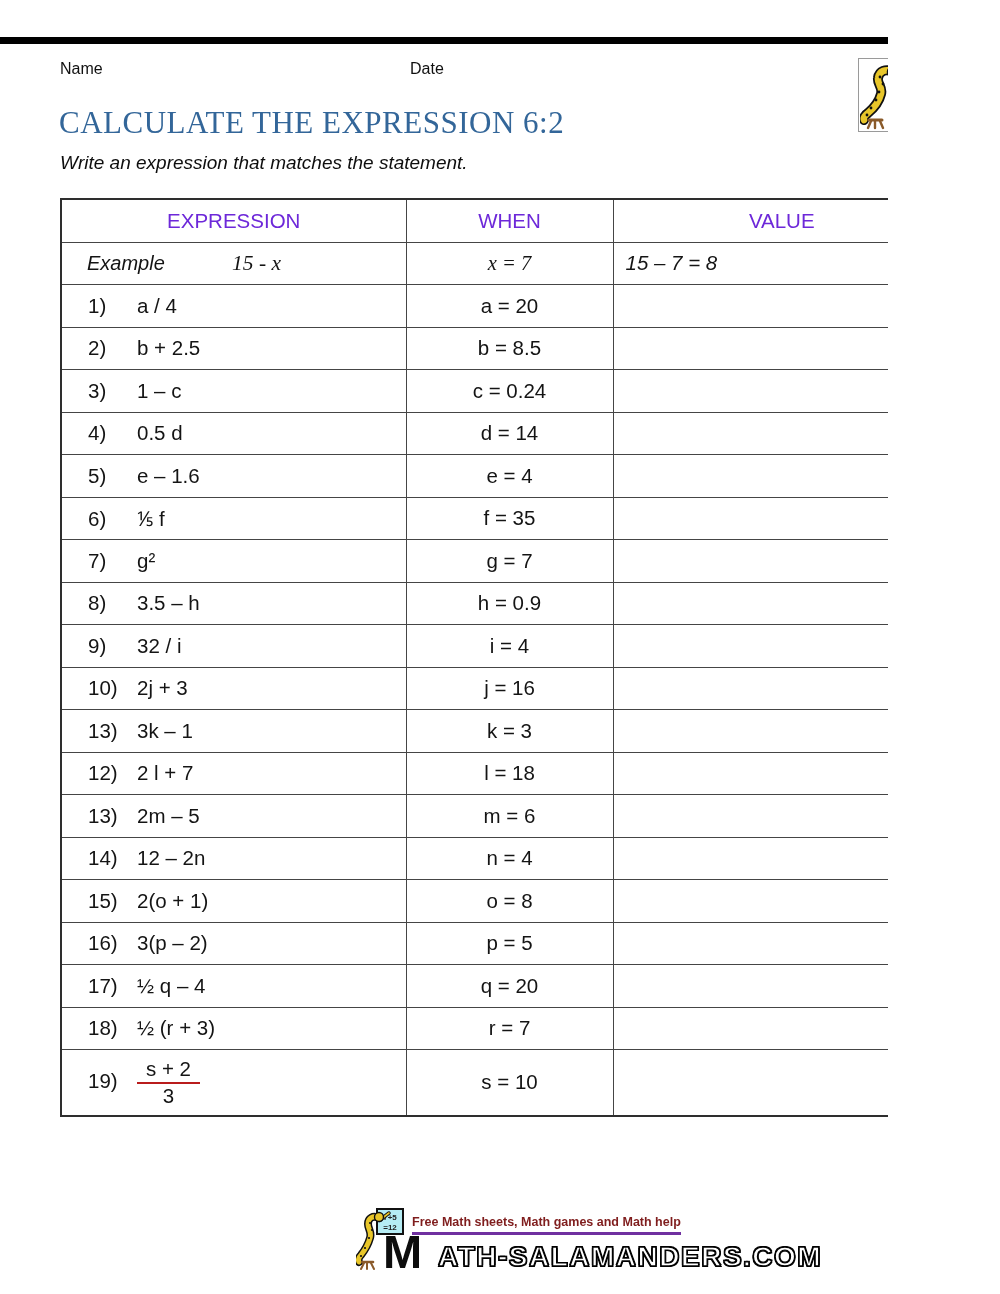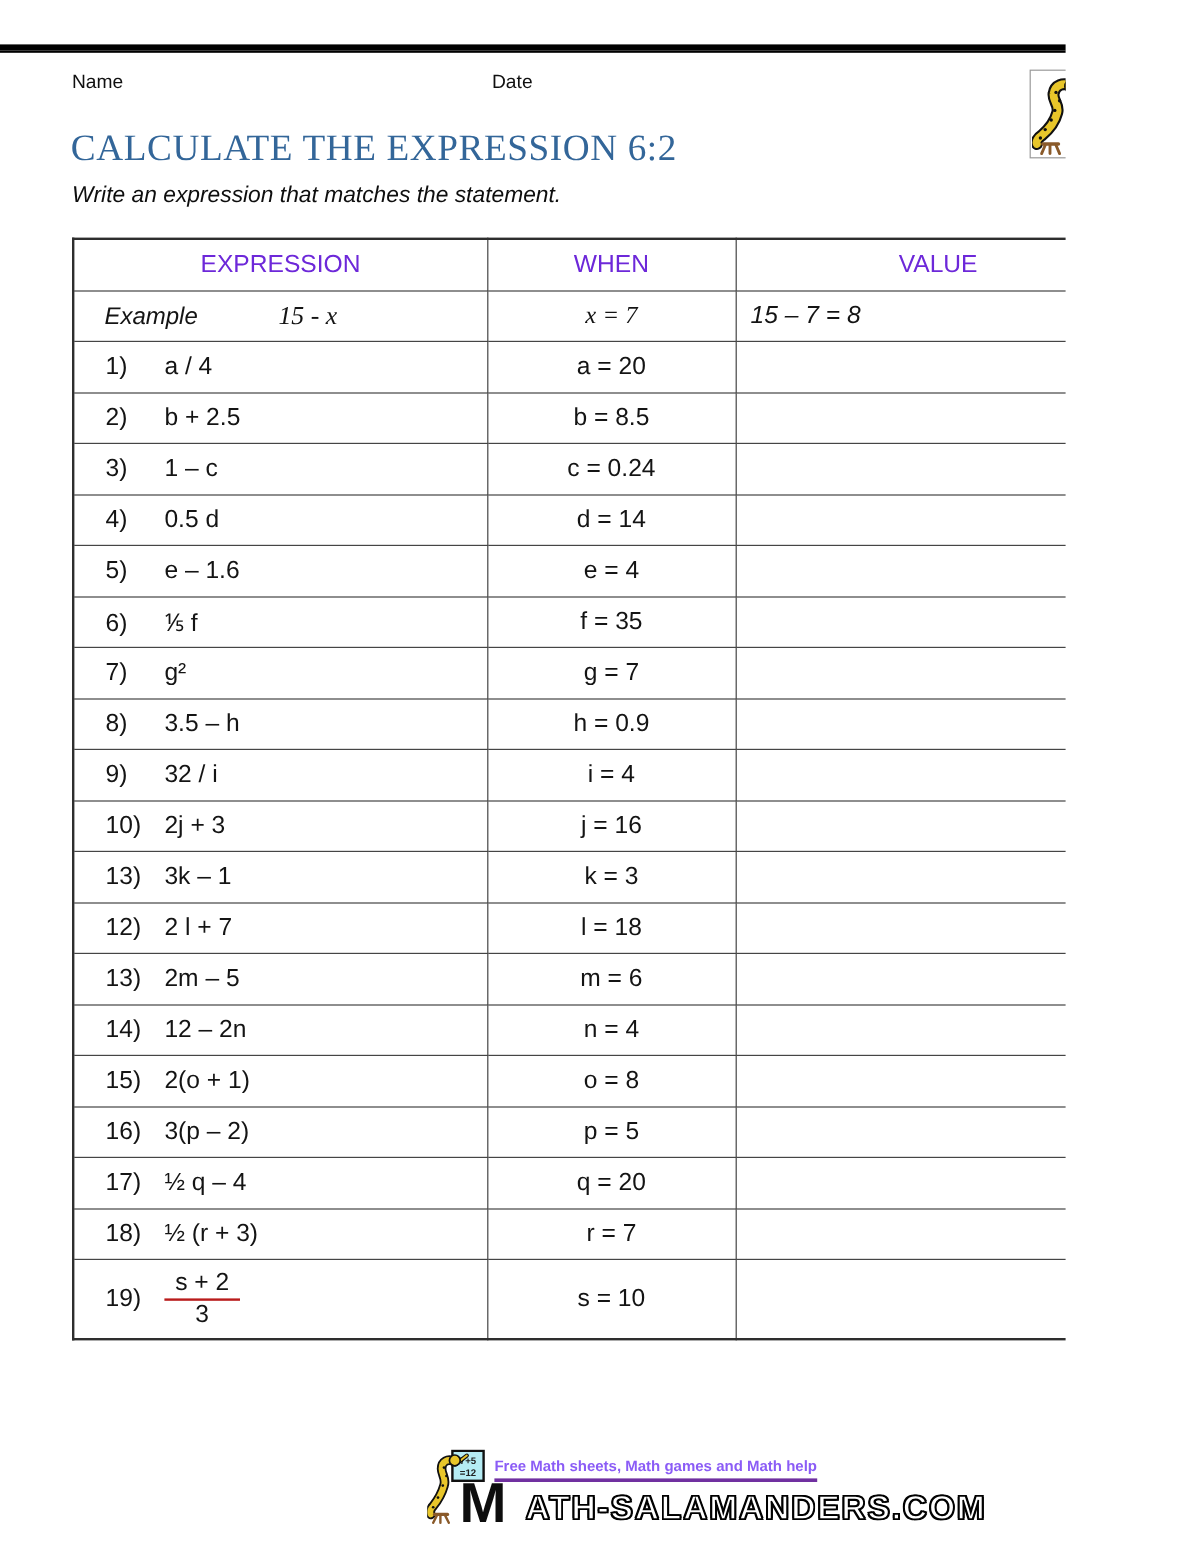--- a/index.html
+++ b/index.html
@@ -48,21 +48,21 @@
   .fraction { display:inline-block; text-align:center; vertical-align:middle; line-height:1.15; }
   .frac-num { display:block; padding:0 9px 1px; border-bottom:2px solid #b91c1c; }
   .frac-den { display:block; }
   tr.tall-row td { height:66px; }
 
   .footer { position:absolute; left:356px; top:1204px; width:330px; height:86px; }
   .footer-salamander { position:absolute; left:0; top:4px; z-index:2; }
   .footer-m { position:absolute; left:27px; top:26px; font-size:47px; line-height:0.95;
               font-weight:bold; color:#0d0d0d; z-index:1; }
   .footer-tagline { position:absolute; left:56px; top:11px; font-size:12.5px; font-weight:bold;
-                    color:#8b5cf6; padding-bottom:3px; border-bottom:3px solid #7030a0; white-space:nowrap; }
+                    color:#7f1d1d; padding-bottom:3px; border-bottom:3px solid #7030a0; white-space:nowrap; }
   .footer-site { position:absolute; left:82px; top:37px; font-size:28px; font-weight:bold;
                  letter-spacing:1.5px; white-space:nowrap; color:#ffffff;
                  -webkit-text-stroke:1.3px #000;
                  text-shadow:-1px -1px 0 #000, 1px -1px 0 #000, -1px 1px 0 #000, 1px 1px 0 #000; }
 </style>
 </head>
 <body>
 
 <div class="page">
 

